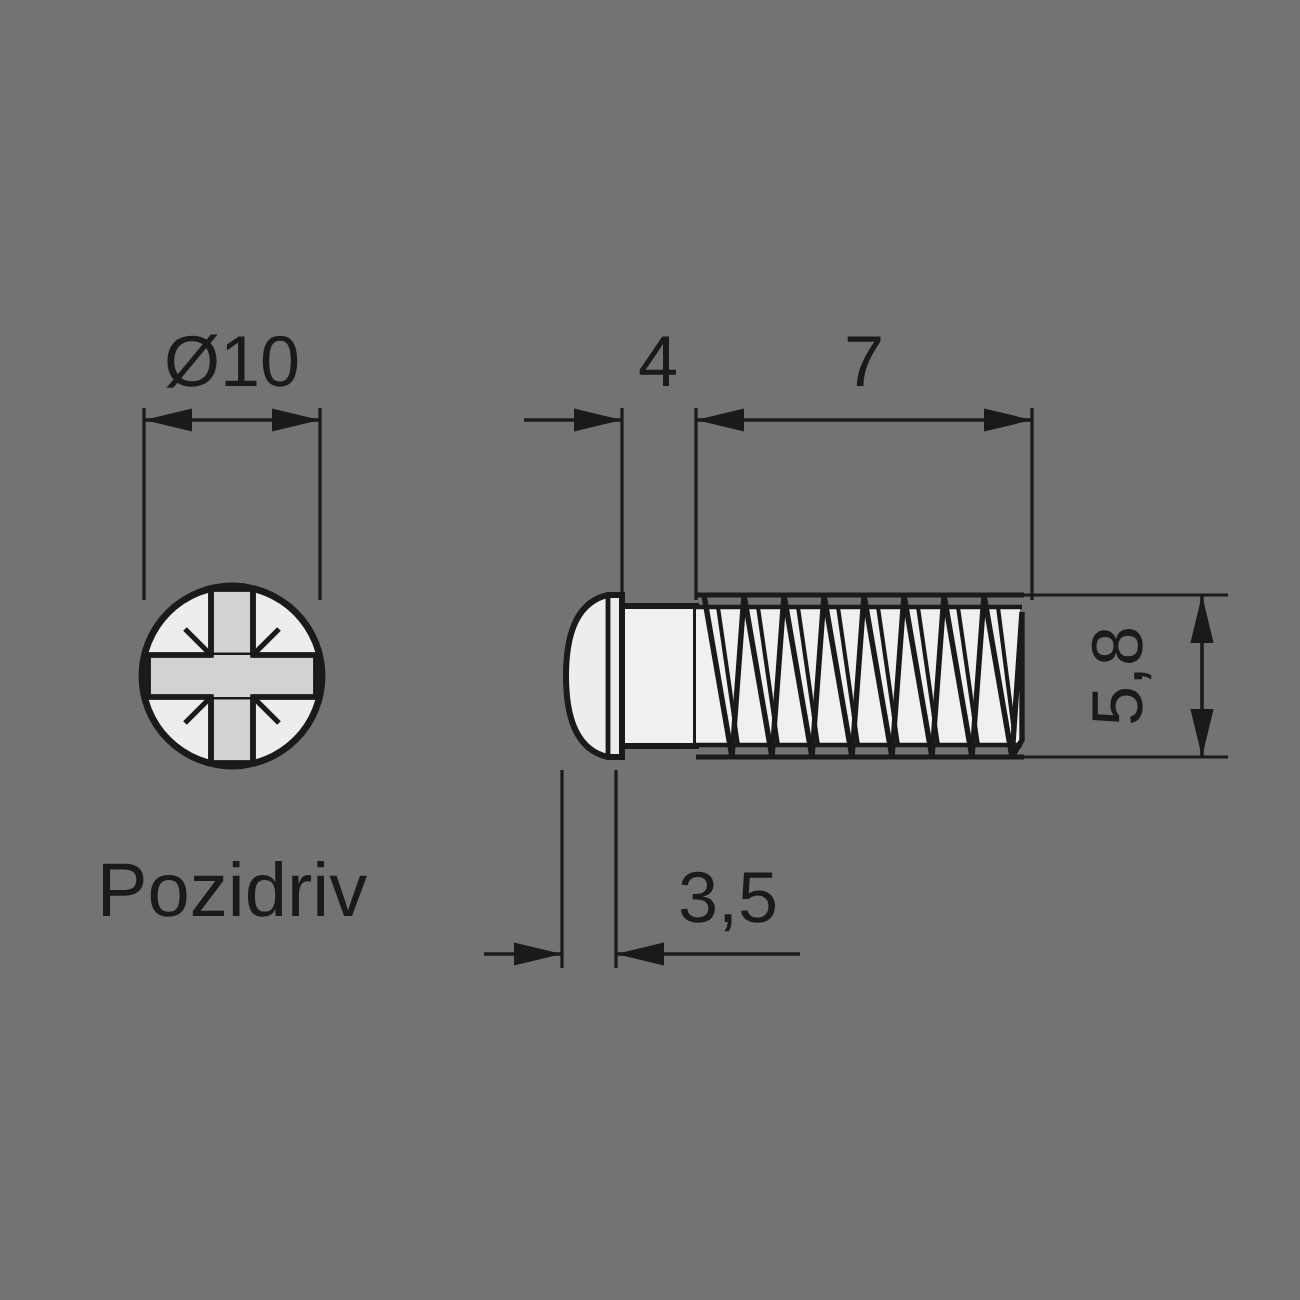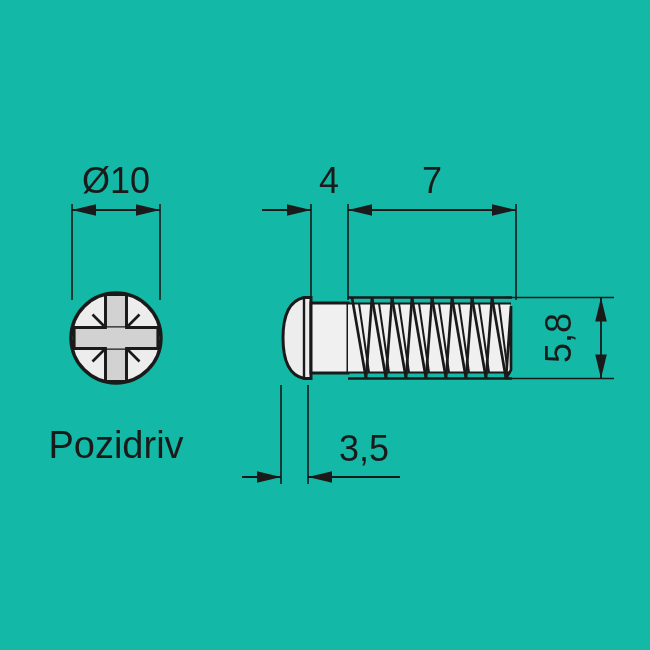--- a/index.html
+++ b/index.html
@@ -4,21 +4,21 @@
 <style>
   html, body {
     margin: 0;
     padding: 0;
     background: #ffffff;
   }
   #drawing-root {
     position: relative;
     width: 650px;
     height: 650px;
-    background: #14b8a6;
+    background: #737373;
     font-family: "Liberation Sans", sans-serif;
     overflow: hidden;
   }
   svg#tech-drawing {
     display: block;
     width: 650px;
     height: 650px;
   }
   .dim-text {
     font-family: "Liberation Sans", sans-serif;

